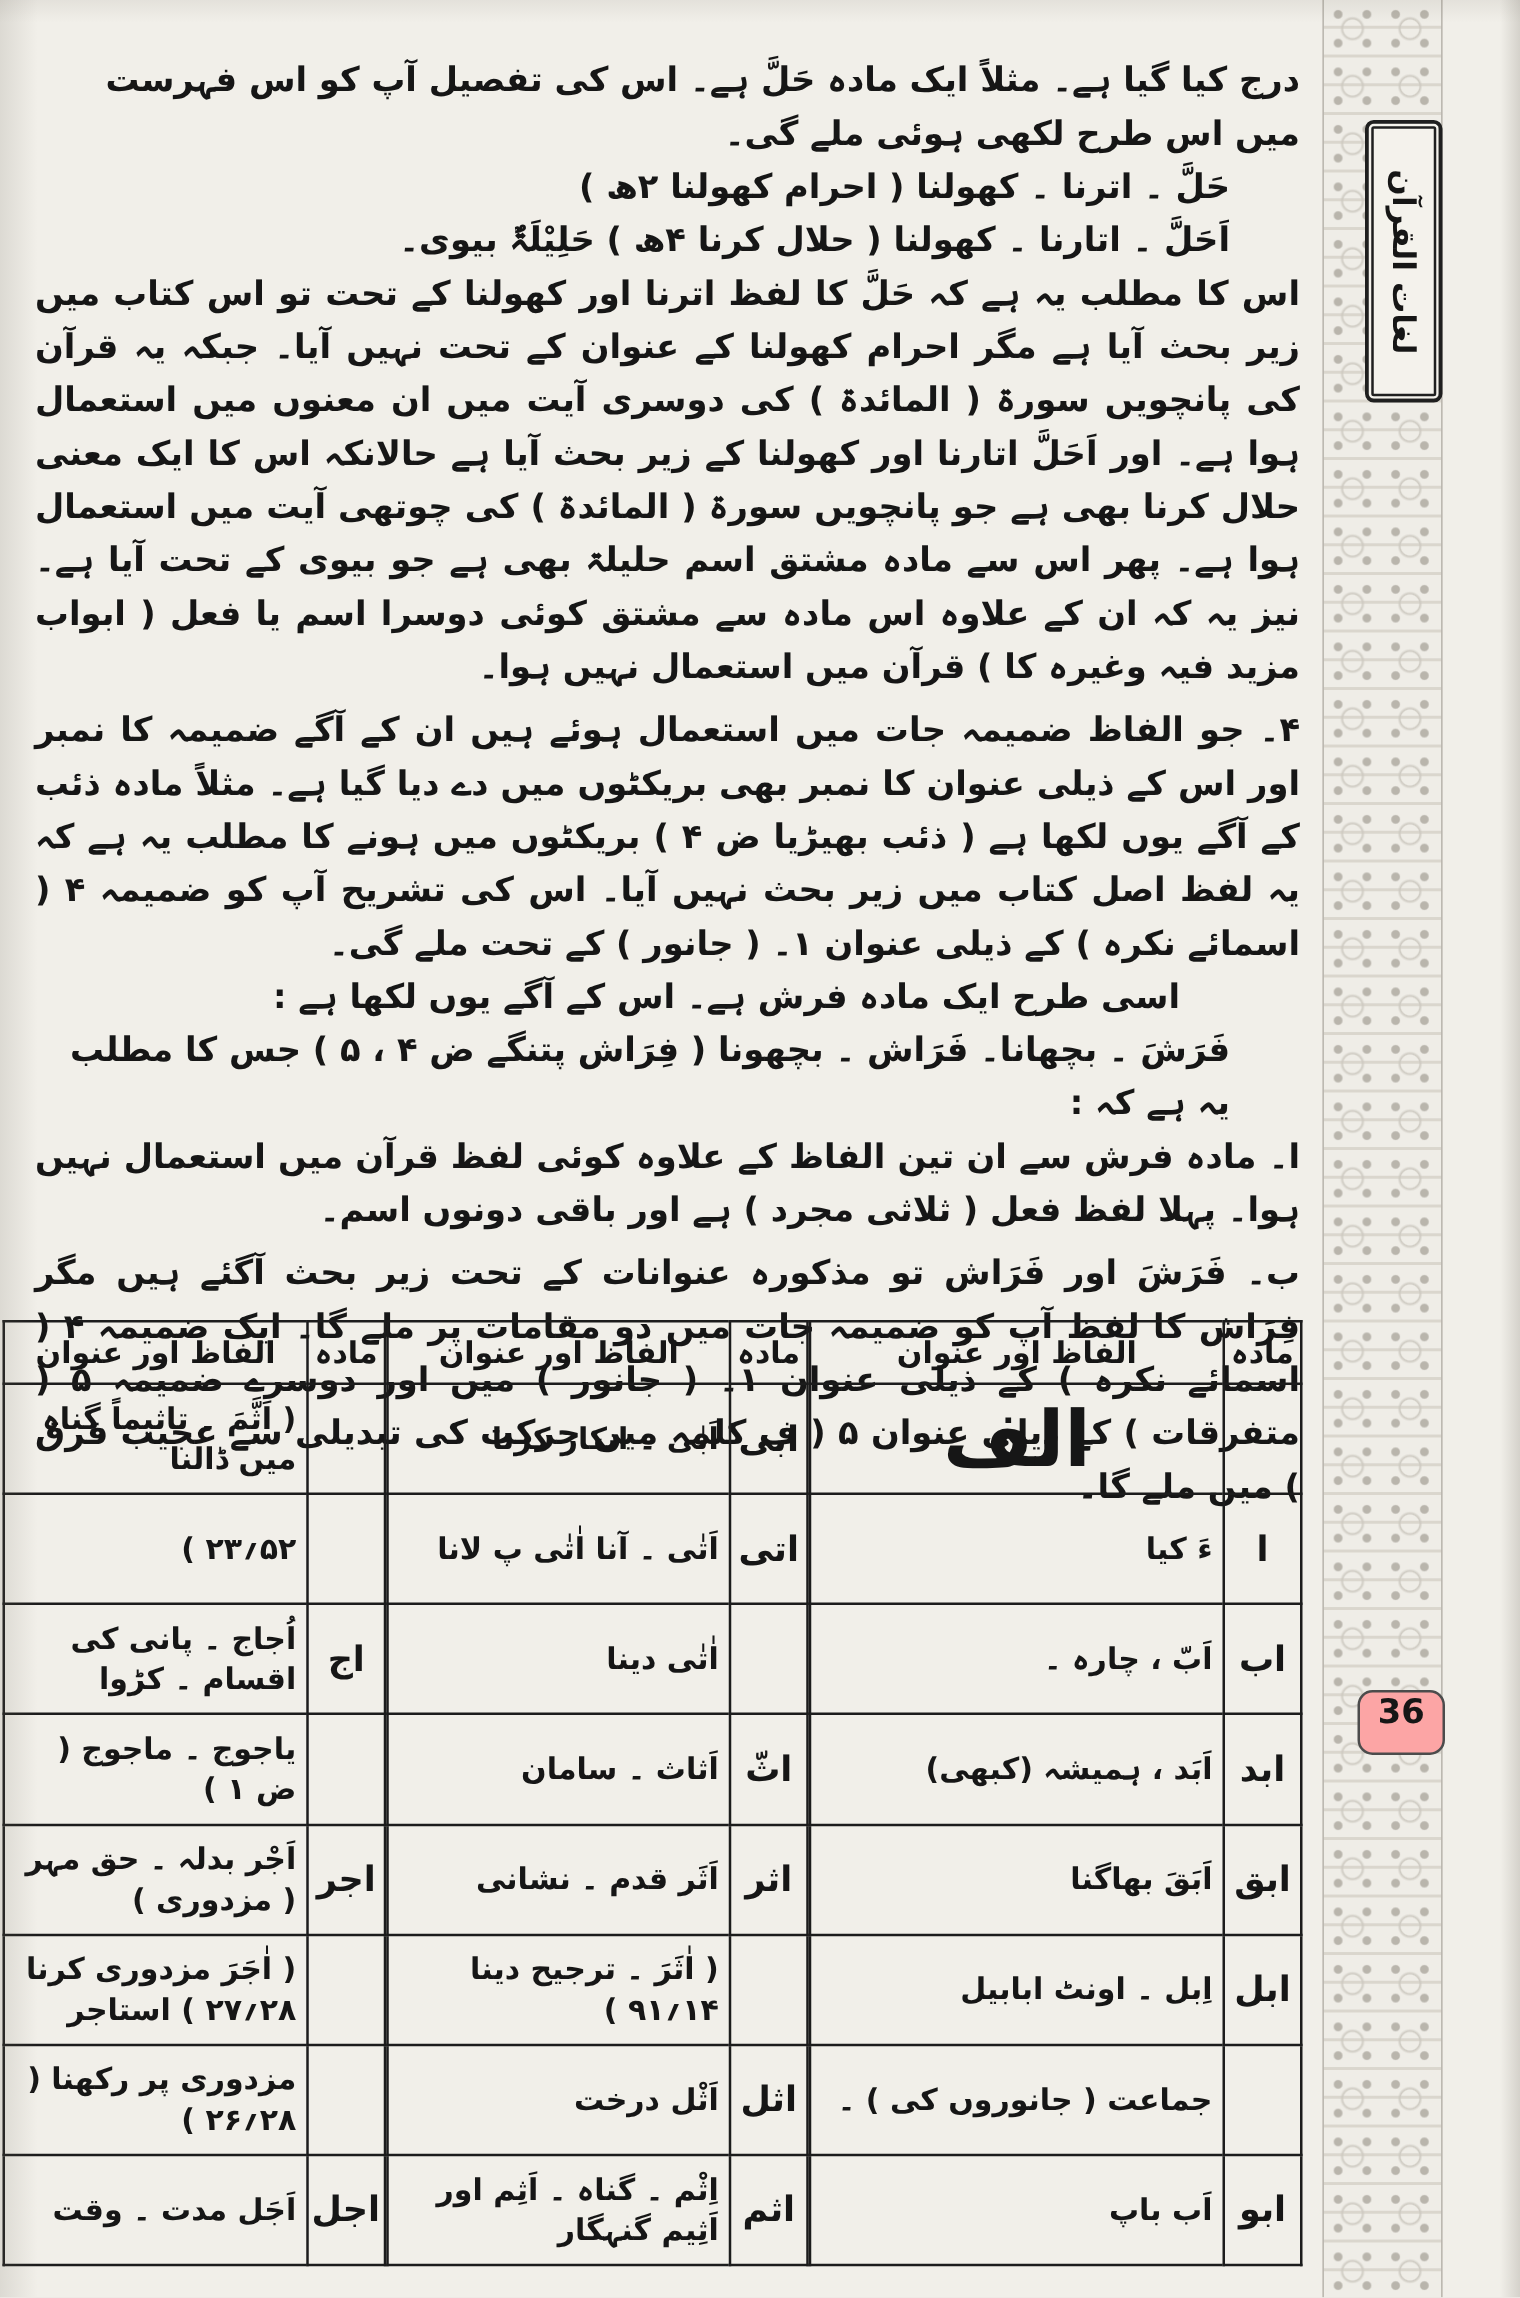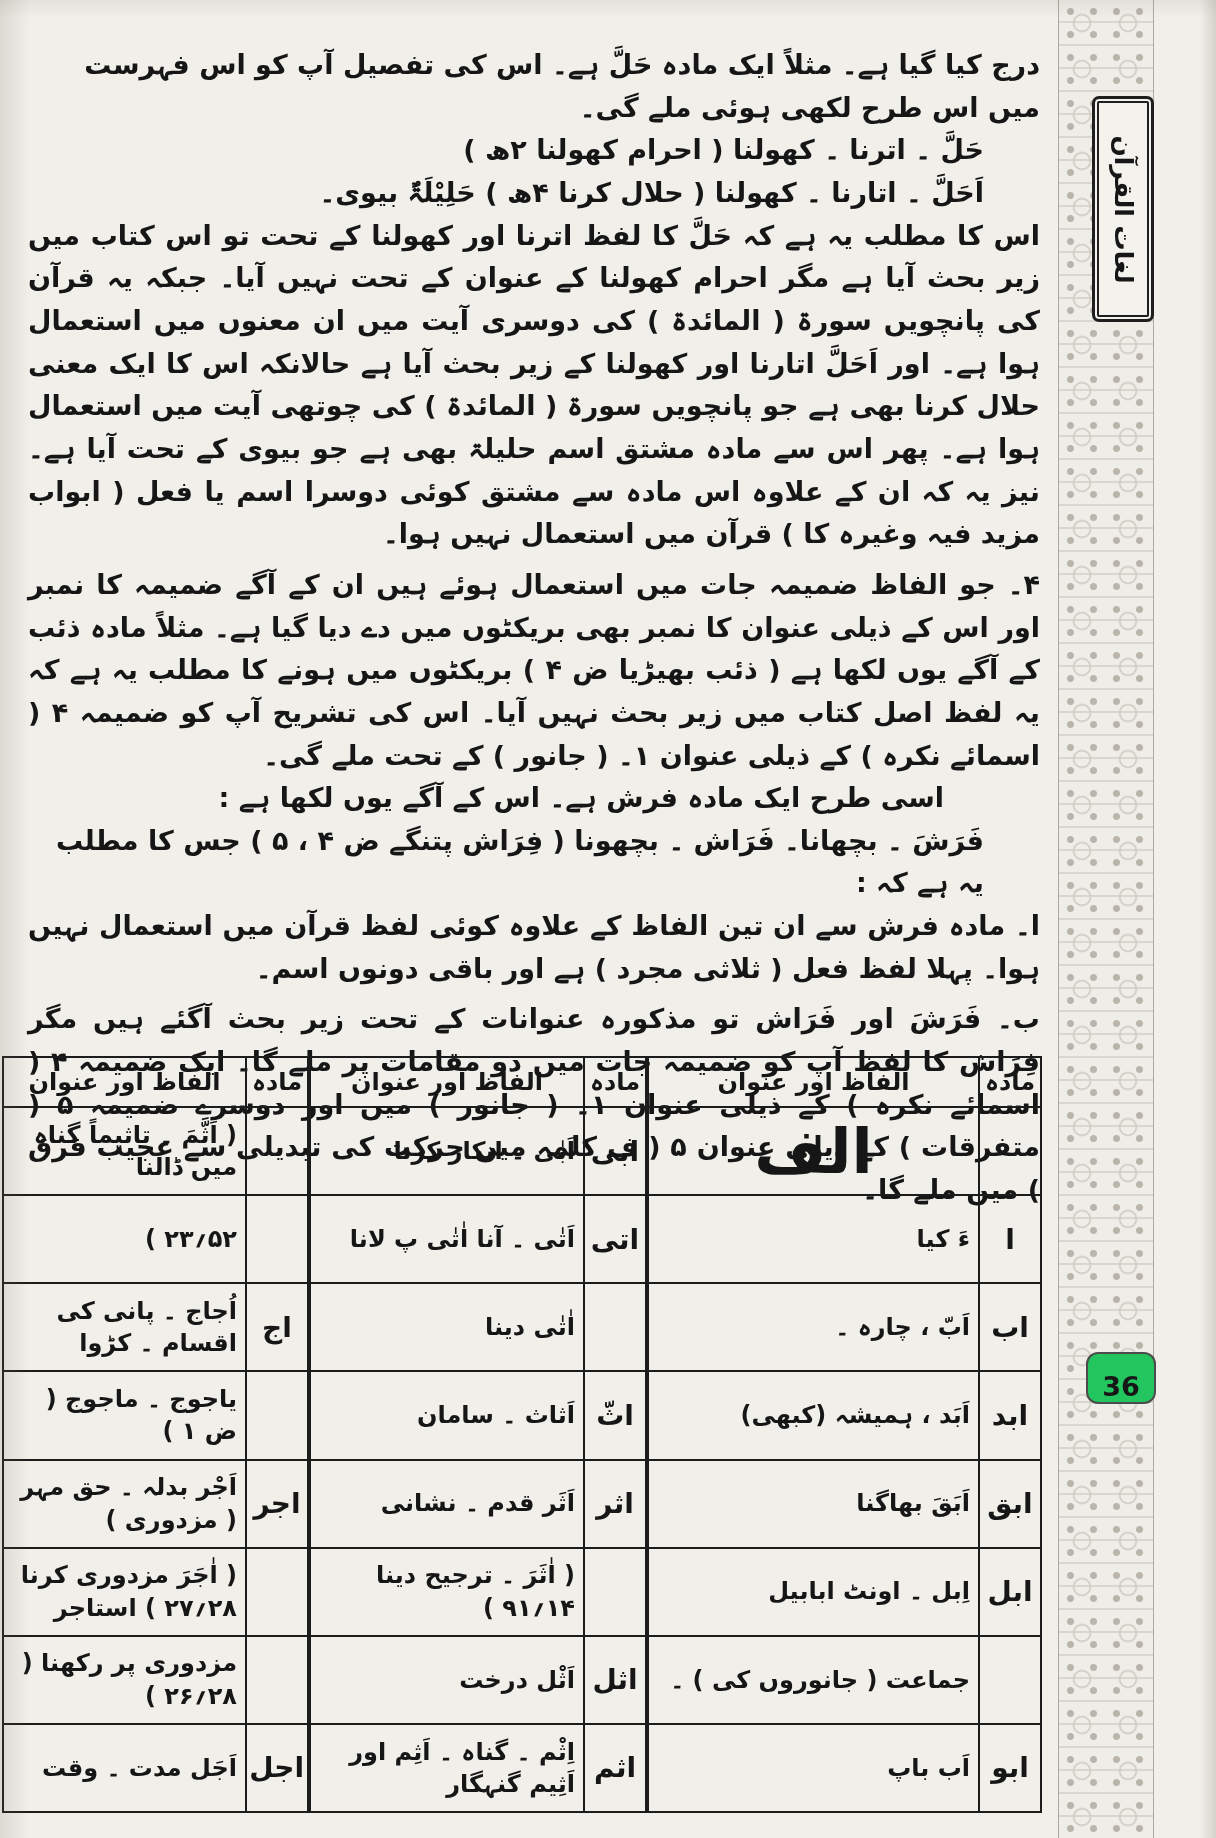--- a/index.html
+++ b/index.html
@@ -46,22 +46,22 @@
   }
   .side-title-box span{
     transform:rotate(90deg);
     white-space:nowrap;
     font-size:25px;font-weight:700;letter-spacing:1px;
   }
 
   
   .page-number{
     position:absolute;left:1086px;top:1352px;width:66px;height:48px;
-    background:#22c55e;border:2.5px solid #4c4c4c;border-radius:12px;
-    display:flex;align-items:flex-end;justify-content:center;
+    background:#fca5a5;border:2.5px solid #4c4c4c;border-radius:12px;
+    display:flex;align-items:flex-start;justify-content:center;
     font-size:27px;font-weight:700;z-index:3;
   }
 
   
   .content{
     position:absolute;left:28px;top:44px;width:1012px;
     direction:rtl;
     font-weight:700;font-size:27px;line-height:1.58;
   }
   .content p{margin:0;}

